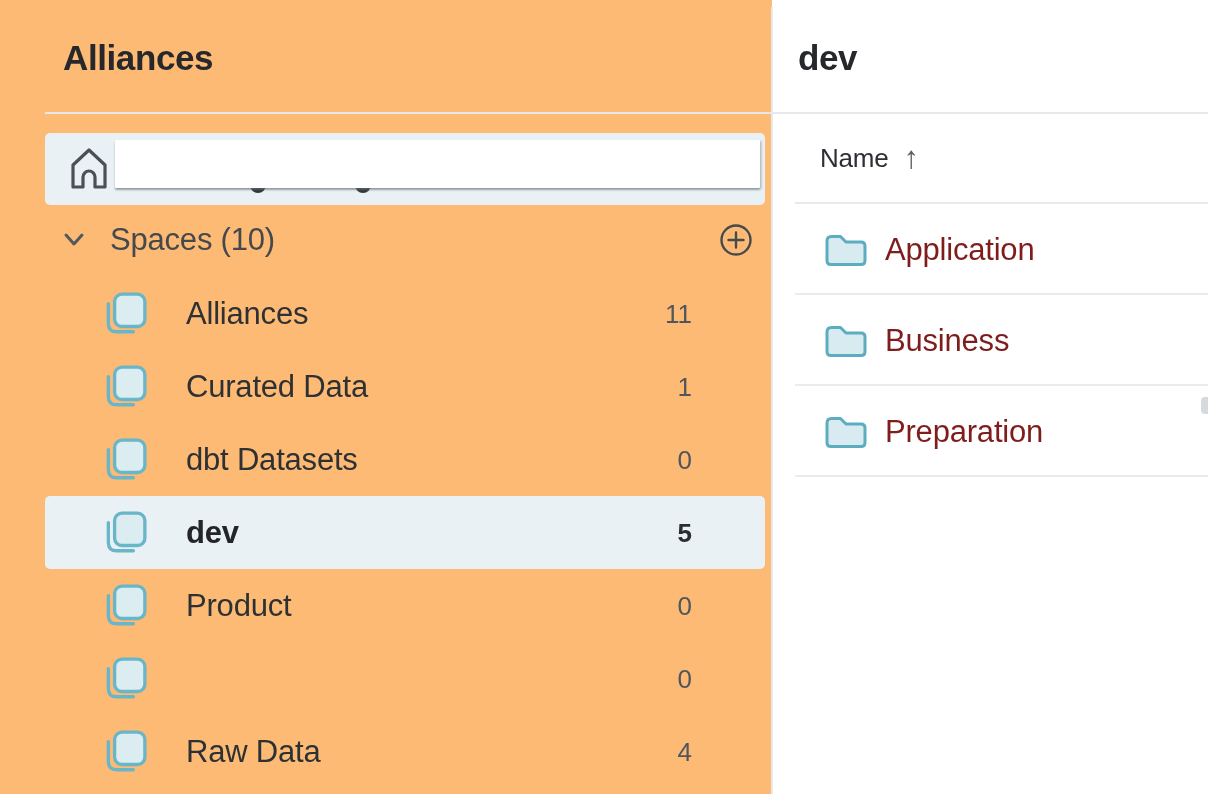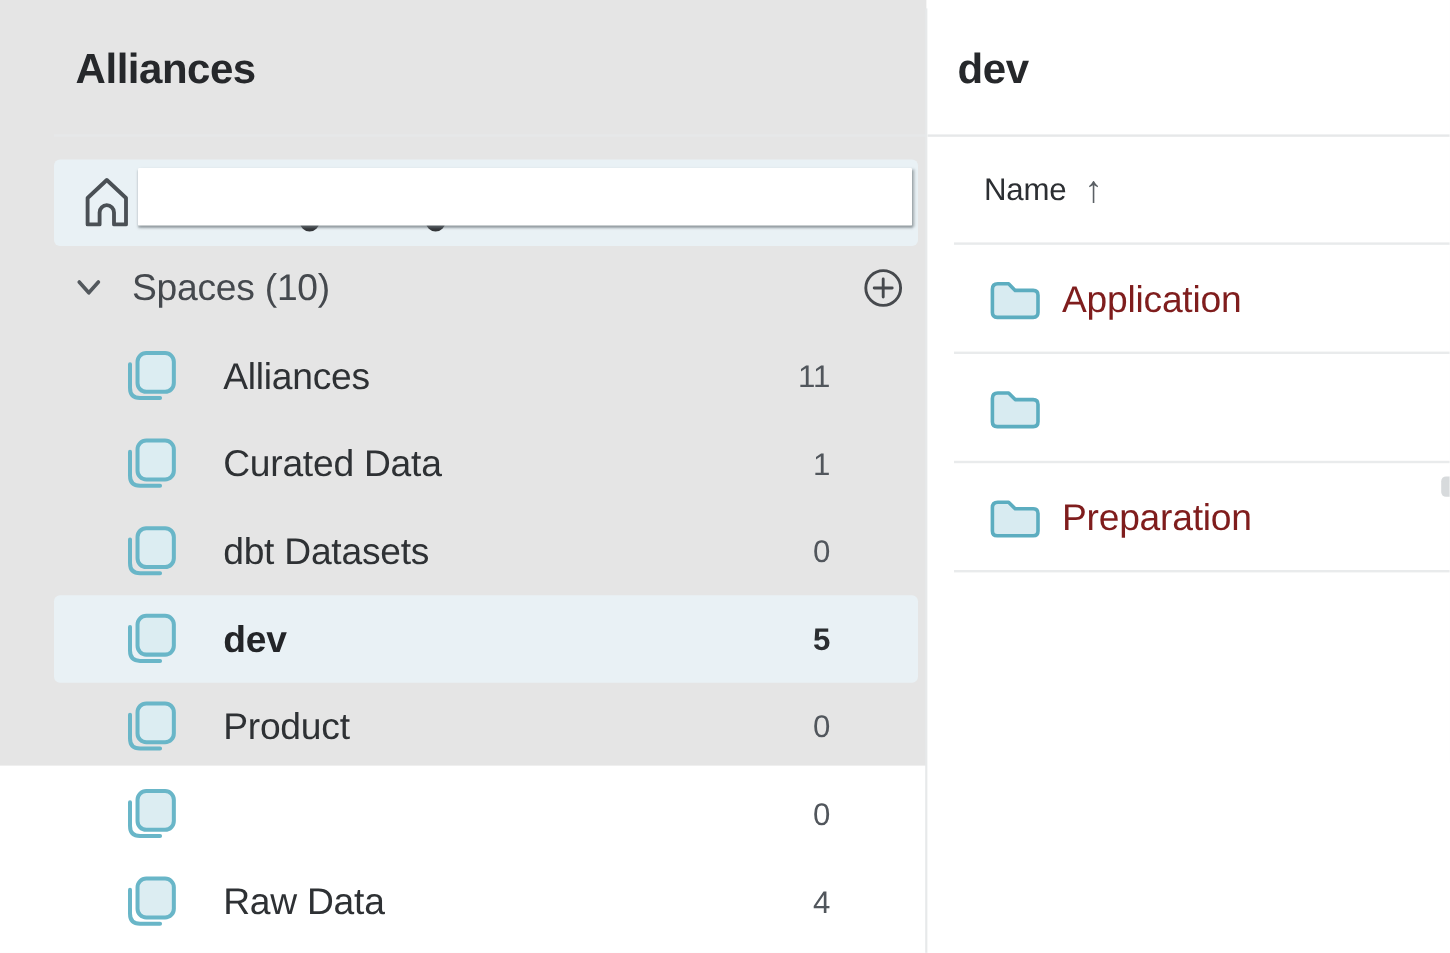--- a/index.html
+++ b/index.html
@@ -1,20 +1,20 @@
 <!DOCTYPE html>
 <html><head>
 <meta charset="utf-8">
 <style>
   * { margin:0; padding:0; box-sizing:border-box; }
   html,body { width:1208px; height:794px; background:#ffffff; overflow:hidden;
     font-family:"Liberation Sans","DejaVu Sans",sans-serif; color:#303234; }
 
   
-  .sidebar { position:absolute; left:0; top:0; width:772px; height:638px; background:#e5e5e5; }
+  .sidebar { position:absolute; left:0; top:0; width:772px; height:794px; background:#fdba74; }
   .panel-title { position:absolute; left:63px; top:38px; height:40px; line-height:40px;
     font-size:35px; font-weight:700; color:#26282b; letter-spacing:-0.4px; }
   .sidebar-header-divider { position:absolute; left:45px; top:112px; width:727px; height:2px; background:#e6e8e9; }
 
   .home-row { position:absolute; left:45px; top:133px; width:720px; height:72px;
     background:#e9f1f5; border-radius:5px; }
   .home-icon { position:absolute; left:22px; top:12px; width:44px; height:48px; }
   .redaction-box { position:absolute; left:70px; top:7px; width:645px; height:48px;
     background:#ffffff; z-index:2; border-radius:1px;
     box-shadow:0 2px 2px rgba(100,110,115,0.55), 2px 1px 2px rgba(100,110,115,0.25); }
@@ -206,20 +206,21 @@
       <a class="folder-link">Application</a>
       <span class="row-divider"></span>
     </div>
 
     <div class="folder-row">
       <span class="folder-icon">
         <svg width="46" height="38" viewBox="0 0 46 38" fill="none">
           <path d="M4 10 Q4 5.5 8.5 5.5 H17.5 L23 11 H38 Q42 11 42 15 V29.5 Q42 33.5 38 33.5 H8 Q4 33.5 4 29.5 Z" fill="#d8ebf1" stroke="#5cadc0" stroke-width="3" stroke-linejoin="round"></path>
         </svg>
       </span>
+      <a class="folder-link">Business</a>
       <span class="row-divider"></span>
     </div>
 
     <div class="folder-row">
       <span class="folder-icon">
         <svg width="46" height="38" viewBox="0 0 46 38" fill="none">
           <path d="M4 10 Q4 5.5 8.5 5.5 H17.5 L23 11 H38 Q42 11 42 15 V29.5 Q42 33.5 38 33.5 H8 Q4 33.5 4 29.5 Z" fill="#d8ebf1" stroke="#5cadc0" stroke-width="3" stroke-linejoin="round"></path>
         </svg>
       </span>
       <a class="folder-link">Preparation</a>

